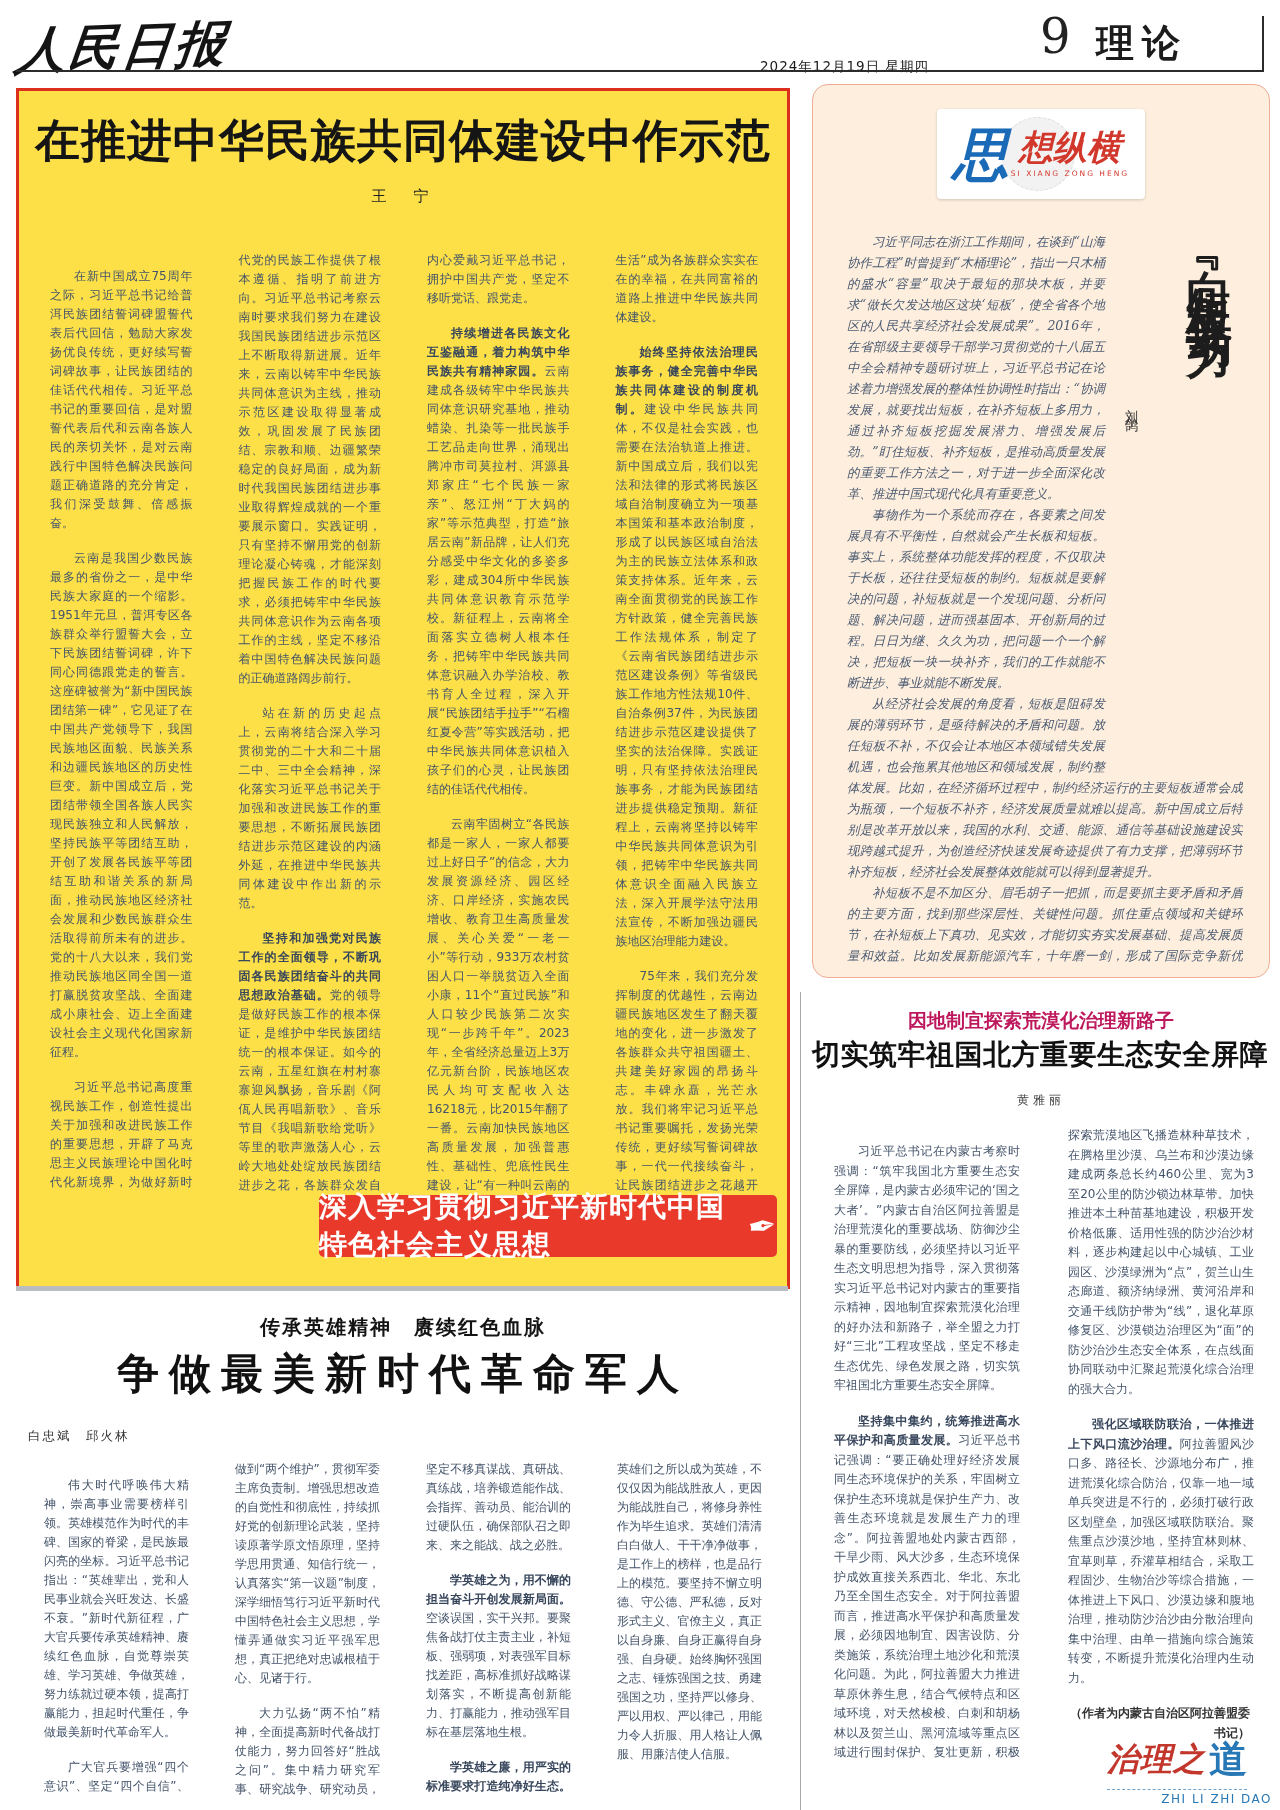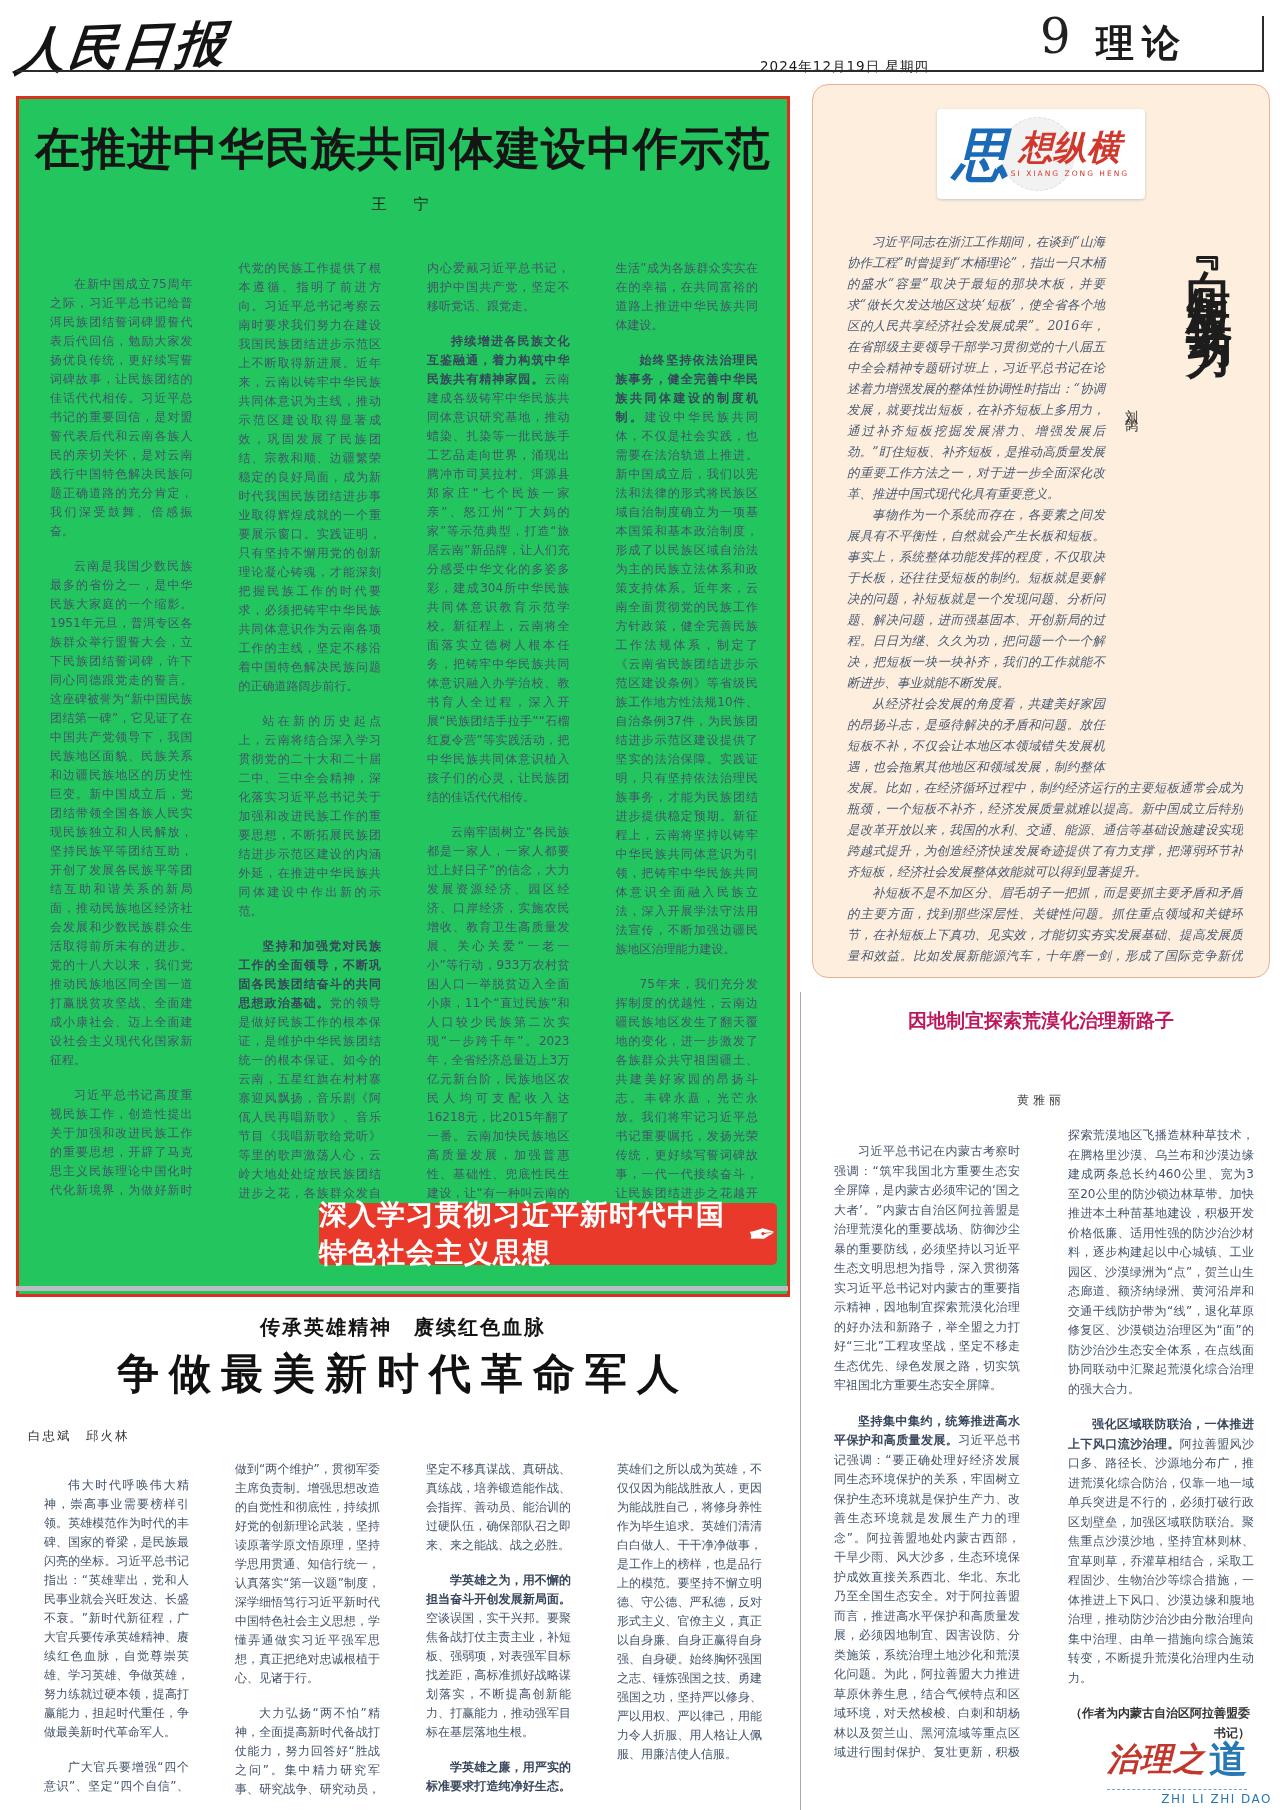--- a/index.html
+++ b/index.html
@@ -10,21 +10,21 @@
   
   .paper-logo{left:16px;top:14px;font:italic 700 50px "DejaVu Serif","Liberation Serif",serif;
               color:#141414;letter-spacing:3px;transform:skew(-6deg,-2deg);}
   .mast-date{left:760px;top:58px;width:256px;text-align:left;font-size:13.5px;color:#1a1a1a;letter-spacing:1px;}
   .page-num{left:1040px;top:8px;font:400 48px "DejaVu Serif","Liberation Serif",serif;color:#222;}
   .section-name{left:1096px;top:18px;font:700 38px "DejaVu Serif","Liberation Serif",serif;color:#1c1c1c;letter-spacing:8px;}
   .mast-hline{left:16px;top:70px;width:1248px;height:2px;background:#2b2b2b;}
   .mast-vline{left:1262px;top:16px;width:2px;height:56px;background:#2b2b2b;}
 
   
-  .main-box{left:16px;top:96px;width:768px;height:1195px;border:3px solid #dd2f1e;background:#22c55e;}
+  .main-box{left:16px;top:88px;width:768px;height:1195px;border:3px solid #dd2f1e;background:#fde047;}
   .main-headline{margin:20px 10px 0;text-align:center;font-size:45px;font-weight:900;color:#151515;
                  letter-spacing:1px;font-family:"DejaVu Sans","Liberation Sans",sans-serif;}
   .main-author{margin-top:16px;text-align:center;font-size:15px;color:#222;letter-spacing:6px;}
   .main-body{position:absolute;left:15px;top:160px;width:740px;height:944px;overflow:hidden;
              column-count:4;column-gap:14px;font-size:12px;line-height:19px;text-align:justify;}
   p.para{margin:16px;text-indent:2em;}
   .lead{font-family:"DejaVu Serif","Liberation Serif",serif;font-weight:700;color:#38465c;}
   p.byline{text-align:right;font-weight:700;text-indent:0;padding-right:4px;color:#333;}
   .banner{position:absolute;left:300px;top:1104px;width:458px;height:62px;background:#e8392b;border-radius:5px;
           display:flex;align-items:center;justify-content:center;color:#fff;font-size:28px;font-weight:800;letter-spacing:1px;}
@@ -116,30 +116,31 @@
         <span class="logo-caption">SI XIANG ZONG HENG</span>
       </span>
     </div>
     <div class="panel-content">
       <div class="title-block">
         <div class="v-title">向『短板』要动力</div>
         <div class="v-author">刘小鸽</div>
       </div>
       <p class="para"><b class="lead"></b><span>习近平同志在浙江工作期间，在谈到“山海协作工程”时曾提到“木桶理论”，指出一只木桶的盛水“容量”取决于最短的那块木板，并要求“做长欠发达地区这块‘短板’，使全省各个地区的人民共享经济社会发展成果”。2016年，在省部级主要领导干部学习贯彻党的十八届五中全会精神专题研讨班上，习近平总书记在论述着力增强发展的整体性协调性时指出：“协调发展，就要找出短板，在补齐短板上多用力，通过补齐短板挖掘发展潜力、增强发展后劲。”盯住短板、补齐短板，是推动高质量发展的重要工作方法之一，对于进一步全面深化改革、推进中国式现代化具有重要意义。</span></p>
       <p class="para"><b class="lead"></b><span>事物作为一个系统而存在，各要素之间发展具有不平衡性，自然就会产生长板和短板。事实上，系统整体功能发挥的程度，不仅取决于长板，还往往受短板的制约。短板就是要解决的问题，补短板就是一个发现问题、分析问题、解决问题，进而强基固本、开创新局的过程。日日为继、久久为功，把问题一个一个解决，把短板一块一块补齐，我们的工作就能不断进步、事业就能不断发展。</span></p>
-      <p class="para"><b class="lead"></b><span>从经济社会发展的角度看，共建美好家园的昂扬斗志，是亟待解决的矛盾和问题。放任短板不补，不仅会让本地区本领域错失发展机遇，也会拖累其他地区和领域发展，制约整体发展。比如，在经济循环过程中，制约经济运行的主要短板通常会成为瓶颈，一个短板不补齐，经济发展质量就难以提高。新中国成立后特别是改革开放以来，我国的水利、交通、能源、通信等基础设施建设实现跨越式提升，为创造经济快速发展奇迹提供了有力支撑，把薄弱环节补齐短板，经济社会发展整体效能就可以得到显著提升。</span></p>
+      <p class="para"><b class="lead"></b><span>从经济社会发展的角度看，短板是阻碍发展的薄弱环节，是亟待解决的矛盾和问题。放任短板不补，不仅会让本地区本领域错失发展机遇，也会拖累其他地区和领域发展，制约整体发展。比如，在经济循环过程中，制约经济运行的主要短板通常会成为瓶颈，一个短板不补齐，经济发展质量就难以提高。新中国成立后特别是改革开放以来，我国的水利、交通、能源、通信等基础设施建设实现跨越式提升，为创造经济快速发展奇迹提供了有力支撑，把薄弱环节补齐短板，经济社会发展整体效能就可以得到显著提升。</span></p>
       <p class="para"><b class="lead"></b><span>补短板不是不加区分、眉毛胡子一把抓，而是要抓主要矛盾和矛盾的主要方面，找到那些深层性、关键性问题。抓住重点领域和关键环节，在补短板上下真功、见实效，才能切实夯实发展基础、提高发展质量和效益。比如发展新能源汽车，十年磨一剑，形成了国际竞争新优势，把短板补成长板，就会形成发展新动力，实现弯道超车。</span></p>
 
     </div>
   </div>
 
   <div class="abs v-rule"></div>
   <div class="abs gray-bar"></div>
 
   <div class="abs eco-kicker">因地制宜探索荒漠化治理新路子</div>
+  <div class="abs eco-headline">切实筑牢祖国北方重要生态安全屏障</div>
   <div class="abs eco-author">黄雅丽</div>
   <div class="abs eco-body">
     <p class="para"><b class="lead"></b><span>习近平总书记在内蒙古考察时强调：“筑牢我国北方重要生态安全屏障，是内蒙古必须牢记的‘国之大者’。”内蒙古自治区阿拉善盟是治理荒漠化的重要战场、防御沙尘暴的重要防线，必须坚持以习近平生态文明思想为指导，深入贯彻落实习近平总书记对内蒙古的重要指示精神，因地制宜探索荒漠化治理的好办法和新路子，举全盟之力打好“三北”工程攻坚战，坚定不移走生态优先、绿色发展之路，切实筑牢祖国北方重要生态安全屏障。</span></p>
     <p class="para"><b class="lead">坚持集中集约，统筹推进高水平保护和高质量发展。</b><span>习近平总书记强调：“要正确处理好经济发展同生态环境保护的关系，牢固树立保护生态环境就是保护生产力、改善生态环境就是发展生产力的理念”。阿拉善盟地处内蒙古西部，干旱少雨、风大沙多，生态环境保护成效直接关系西北、华北、东北乃至全国生态安全。对于阿拉善盟而言，推进高水平保护和高质量发展，必须因地制宜、因害设防、分类施策，系统治理土地沙化和荒漠化问题。为此，阿拉善盟大力推进草原休养生息，结合气候特点和区域环境，对天然梭梭、白刺和胡杨林以及贺兰山、黑河流域等重点区域进行围封保护、复壮更新，积极探索荒漠地区飞播造林种草技术，在腾格里沙漠、乌兰布和沙漠边缘建成两条总长约460公里、宽为3至20公里的防沙锁边林草带。加快推进本土种苗基地建设，积极开发价格低廉、适用性强的防沙治沙材料，逐步构建起以中心城镇、工业园区、沙漠绿洲为“点”，贺兰山生态廊道、额济纳绿洲、黄河沿岸和交通干线防护带为“线”，退化草原修复区、沙漠锁边治理区为“面”的防沙治沙生态安全体系，在点线面协同联动中汇聚起荒漠化综合治理的强大合力。</span></p>
     <p class="para"><b class="lead">强化区域联防联治，一体推进上下风口流沙治理。</b><span>阿拉善盟风沙口多、路径长、沙源地分布广，推进荒漠化综合防治，仅靠一地一域单兵突进是不行的，必须打破行政区划壁垒，加强区域联防联治。聚焦重点沙漠沙地，坚持宜林则林、宜草则草，乔灌草相结合，采取工程固沙、生物治沙等综合措施，一体推进上下风口、沙漠边缘和腹地治理，推动防沙治沙由分散治理向集中治理、由单一措施向综合施策转变，不断提升荒漠化治理内生动力。</span></p>
     <p class="para byline"><span>（作者为内蒙古自治区阿拉善盟委书记）</span></p>
   </div>
   <div class="abs dao-logo">
     <span class="dao-row">
       <span class="dao-red">治理之</span>

